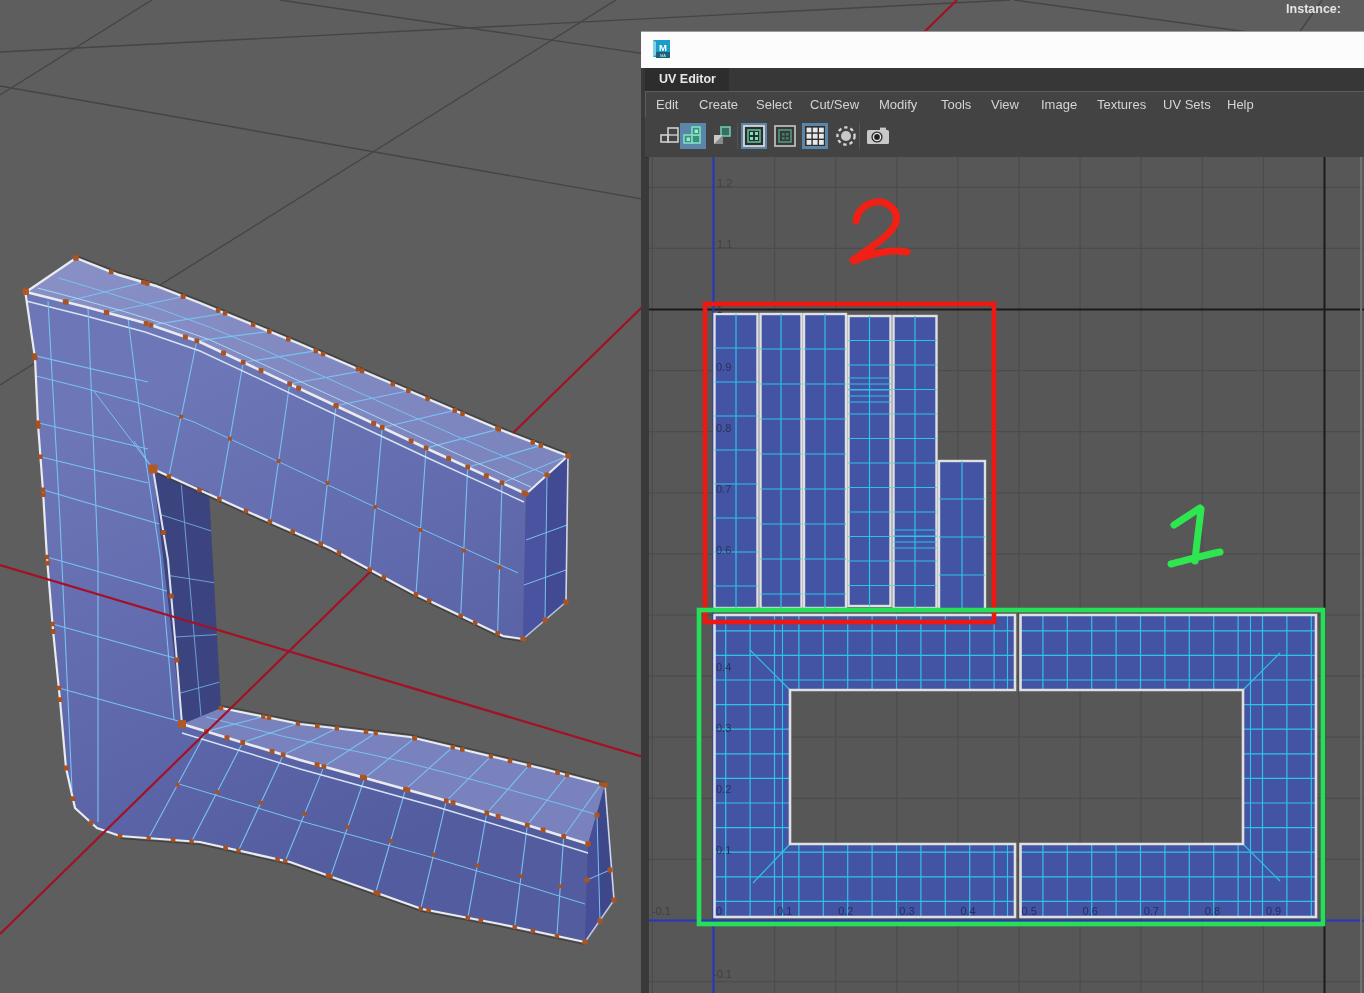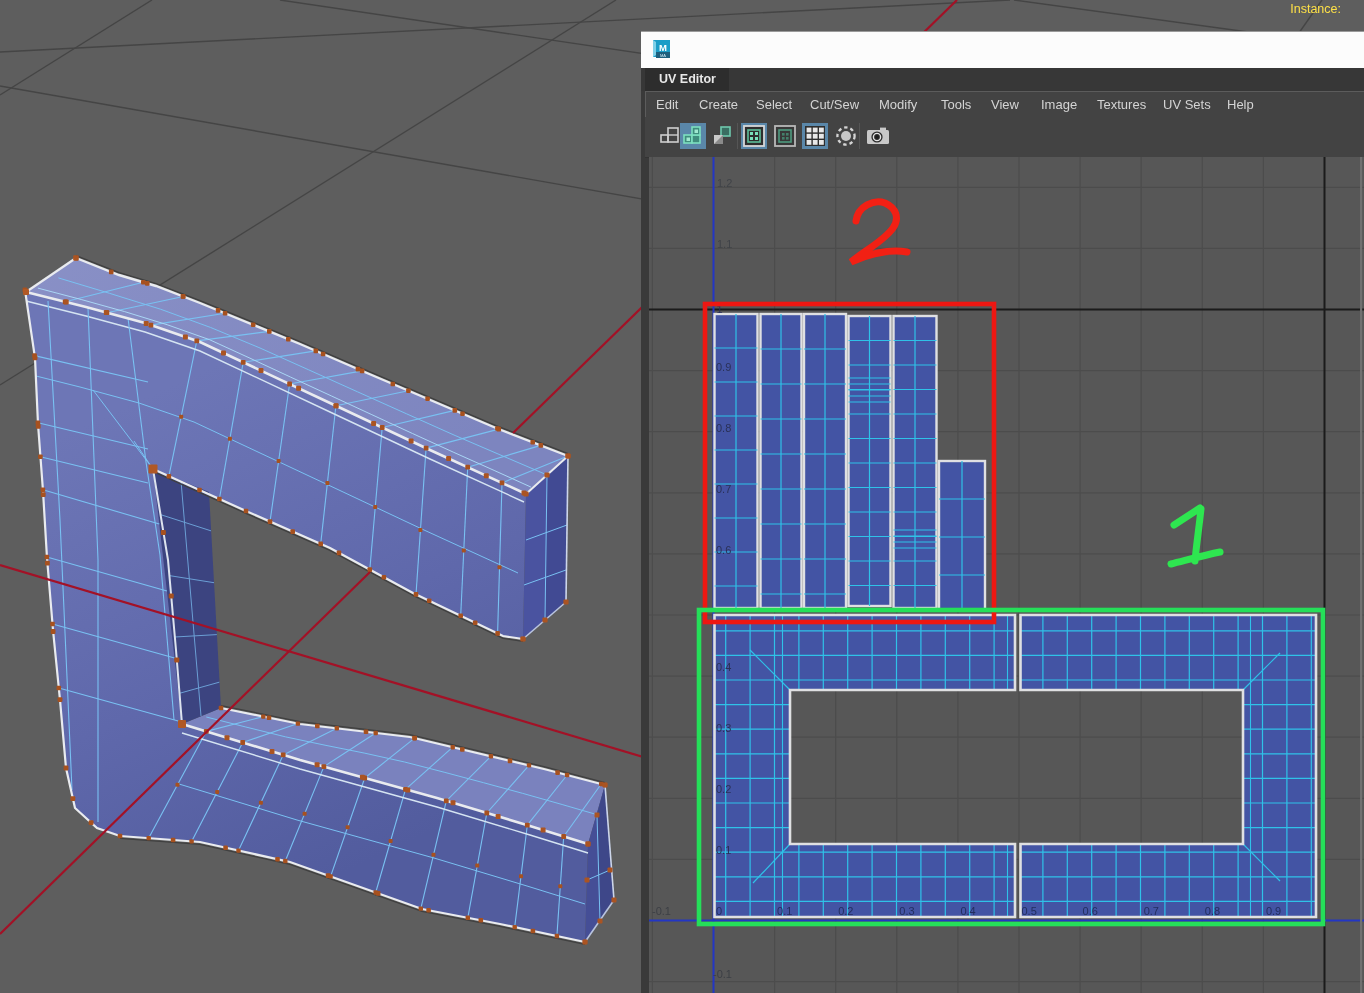--- a/index.html
+++ b/index.html
@@ -312,21 +312,21 @@
     <rect x="607.5" y="867.5" width="5.0" height="5.0" fill="#ab5422" rx="1"></rect>
     <rect x="584.5" y="877.5" width="5.0" height="5.0" fill="#ab5422" rx="1"></rect>
     <rect x="148.5" y="464.5" width="9.0" height="9.0" fill="#b05826" rx="1"></rect>
     <rect x="178.0" y="720.0" width="8.0" height="8.0" fill="#b05826" rx="1"></rect>
     <rect x="23.0" y="289.0" width="6.0" height="6.0" fill="#b05826" rx="1"></rect>
     <rect x="73.2" y="255.2" width="5.5" height="5.5" fill="#ab5422" rx="1"></rect>
     <line x1="0.0" y1="934.0" x2="370.0" y2="572.0" stroke="#a31126" stroke-width="2.2"></line>
     <line x1="513.0" y1="433.0" x2="957.0" y2="0.0" stroke="#a31126" stroke-width="2.2"></line>
     <line x1="0.0" y1="565.0" x2="680.0" y2="768.0" stroke="#a31126" stroke-width="2.2"></line>
   </svg>
-<div class="abs" style="right:23px;top:2px;color:#fde047;font-size:12.5px;font-weight:normal">Instance:</div>
+<div class="abs" style="right:23px;top:2px;color:#e5e5e5;font-size:12.5px;font-weight:bold">Instance:</div>
 <div class="abs" style="right:27px;top:29px;height:3px;overflow:hidden;color:#f0f000;font-size:12.5px;font-weight:bold">Displayed</div>
 <div class="abs" style="left:641px;top:31px;width:723px;height:962px;background:#3a3a3a">
   <div class="abs" style="left:0;top:0;right:0;height:37px;background:#fcfcfc;border-top:1px solid #9a9a9a">
       <svg width="20" height="20" viewBox="0 0 20 20" style="position:absolute;left:11px;top:8px">
         <rect x="1" y="0" width="17" height="17" fill="#1b9dc7"></rect>
         <path d="M1,0 L4,2 V15 L1,17 Z" fill="#7fd0e8"></path>
         <rect x="4" y="12" width="14" height="6" fill="#1d5f7d"></rect>
         <text x="11" y="10.5" font-size="9.5" font-weight="bold" fill="#ffffff" text-anchor="middle" font-family="Liberation Sans,sans-serif">M</text>
         <text x="11" y="17" font-size="4" fill="#cfeaf5" text-anchor="middle" font-family="Liberation Sans,sans-serif">MA</text>
       </svg>

